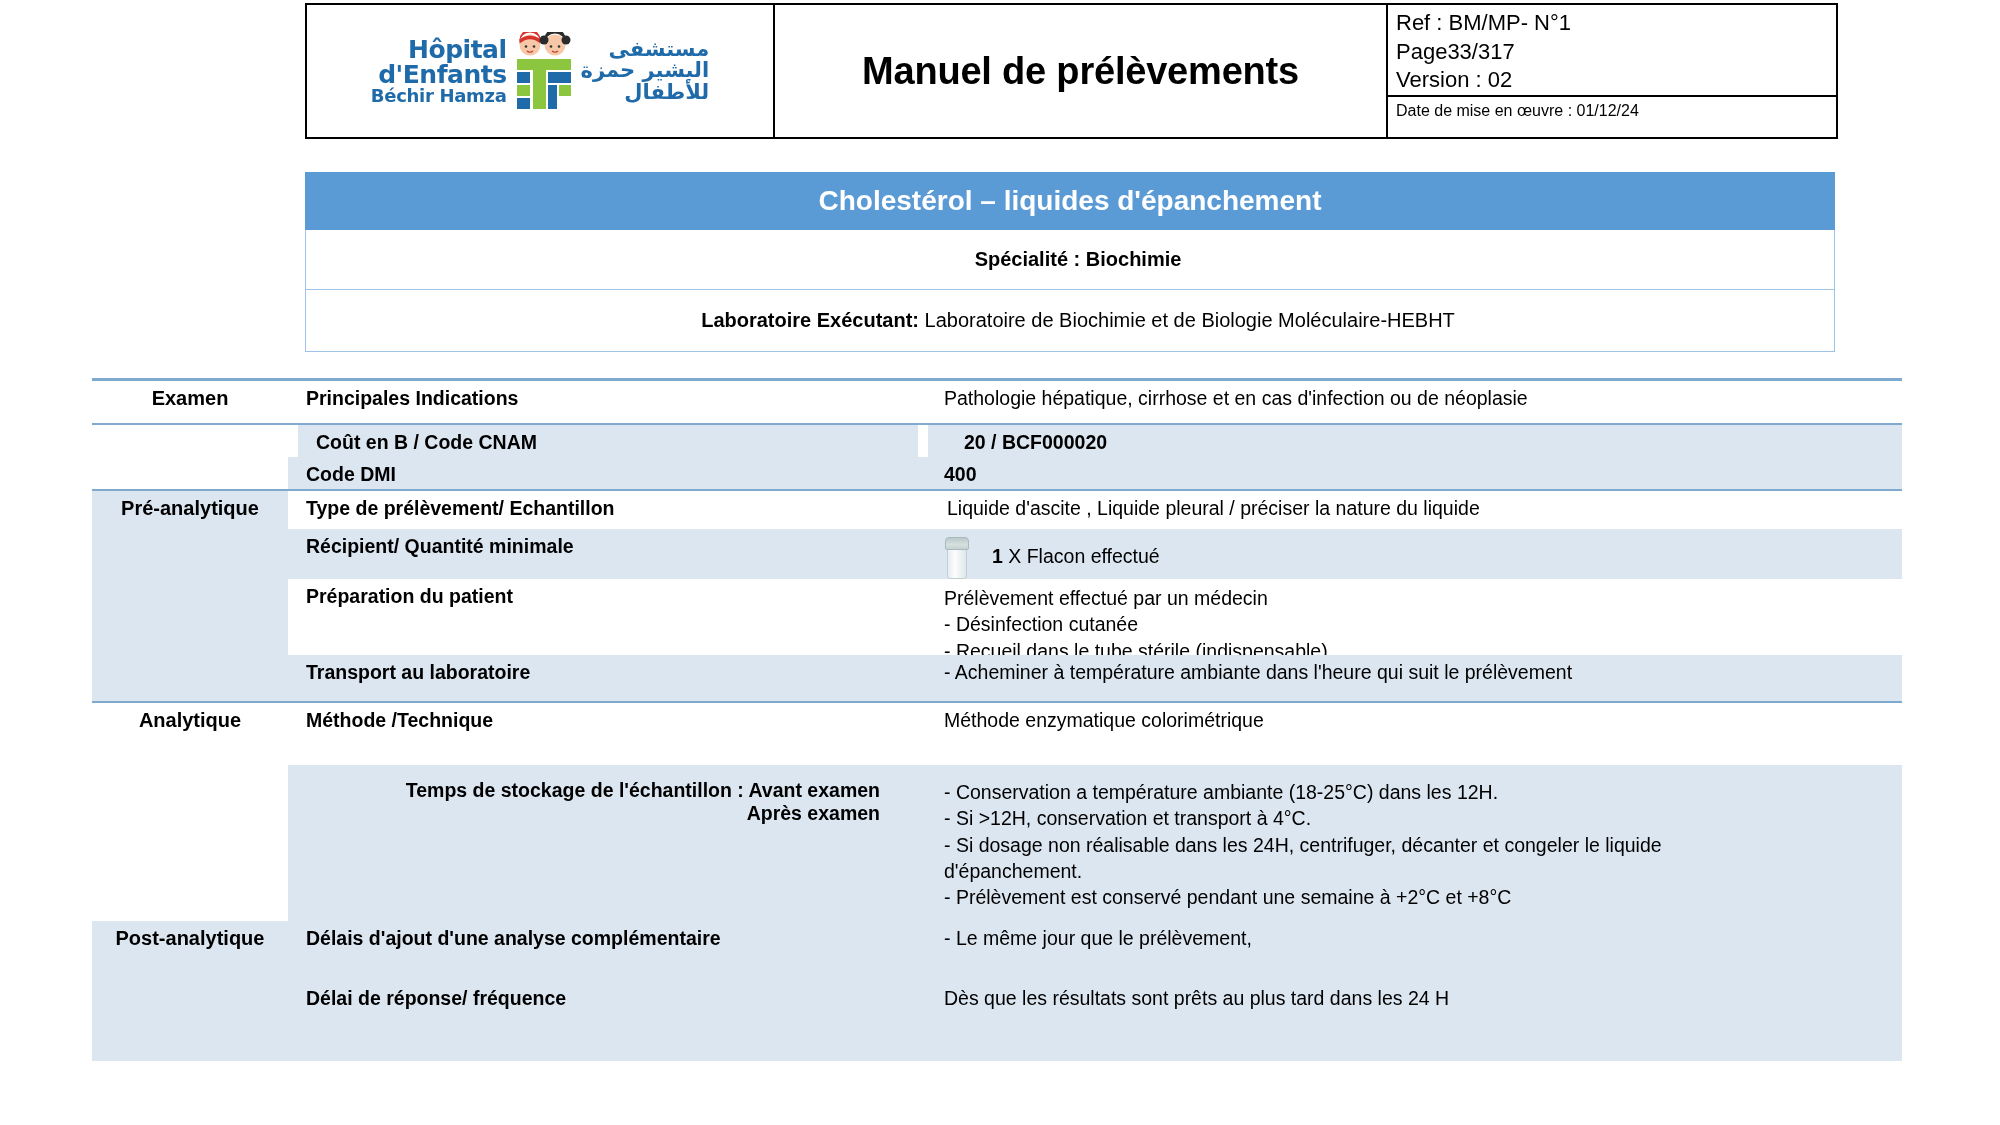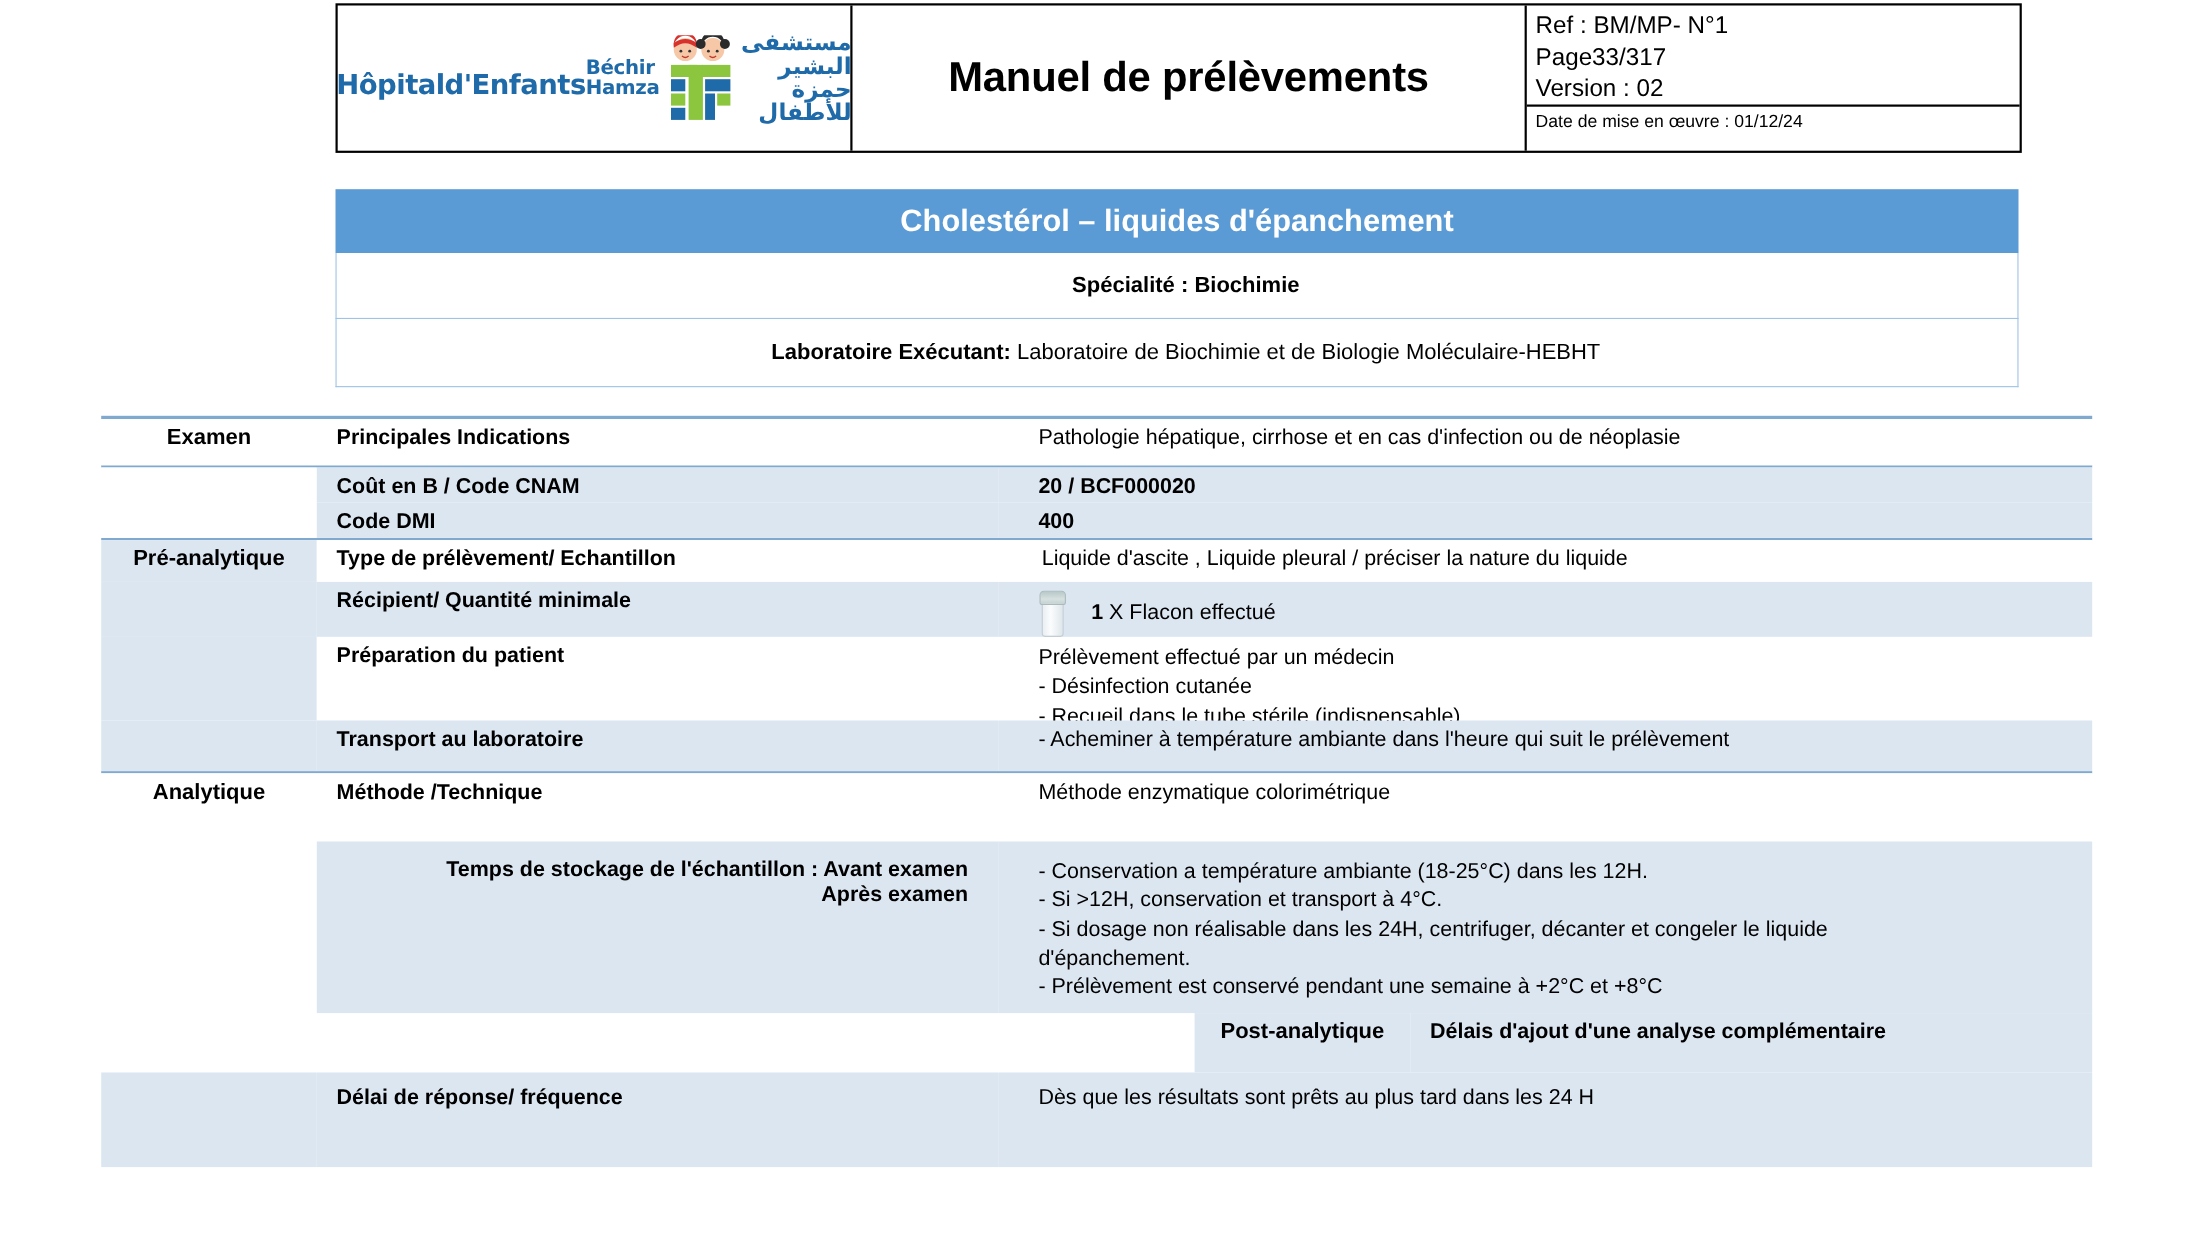--- a/index.html
+++ b/index.html
@@ -41,21 +41,21 @@
     padding: 4px 0 0 8px;
     display: flex; flex-direction: column; justify-content: center;
   }
   .hdr-meta-top div { font-size: 22px; line-height: 1.30; }
   .hdr-meta-bot { height: 46px; padding: 5px 0 0 8px; }
   .hdr-meta-bot div { font-size: 16px; }
 
   
   .logo { display: flex; align-items: center; gap: 4px; }
   .logo-fr {
-    display: flex; align-items: flex-end;
+    display: flex; flex-direction: column; align-items: flex-end;
     line-height: 1.0; color: #1f6aa8;
     font-family: "DejaVu Sans", sans-serif; font-weight: bold;
   }
   .logo-fr .l1 { font-size: 25px; letter-spacing: -0.5px; }
   .logo-fr .l2 { font-size: 25px; letter-spacing: -0.5px; }
   .logo-fr .l3 { font-size: 18px; letter-spacing: -0.3px; }
   .logo-mark { position: relative; width: 66px; height: 78px; }
   .logo-ar {
     display: flex; flex-direction: column; align-items: flex-start;
     line-height: 1.02; color: #1f6aa8;
@@ -103,21 +103,21 @@
     padding: 6px 10px 0 18px;
     font-weight: bold;
   }
   .c-label.rt { text-align: right; padding-right: 28px; }
   .c-val { flex: 1; padding: 6px 14px 0 36px; }
   .c-val.pad-lg { padding-left: 39px; }
   .c-val .line { line-height: 1.35; }
 
   .bg-blue { background: #dce6f1; }
   .bg-white { background: #ffffff; }
-  .sep-top { border-top: 2.5px solid #7fa9cf; }
+  .sep-top { border-top: 2.5px solid #7fa9cf; gap: 10px; }
   .sep-bot { border-bottom: 2.5px solid #7fa9cf; }
 
   
   .vial {
     display: inline-block; width: 26px; height: 44px;
     vertical-align: -16px; margin-right: 22px; position: relative;
   }
   .vial .body {
     position: absolute; left: 3px; top: 10px; width: 20px; height: 34px;
     background: linear-gradient(90deg,#e9eef1 0%,#fbfcfd 40%,#dfe7ea 100%);
@@ -274,20 +274,21 @@
         <div class="line">- Conservation a température ambiante (18-25°C) dans les 12H.</div>
         <div class="line">- Si &gt;12H, conservation et transport à 4°C.</div>
         <div class="line" style="max-width:855px">- Si dosage non réalisable dans les 24H, centrifuger, décanter et congeler le liquide d'épanchement.</div>
         <div class="line">- Prélèvement est conservé pendant une semaine à +2°C et +8°C</div>
       </div>
     </div>
 
     <div class="mrow" style="height:54px">
       <div class="c-phase bg-blue">Post-analytique</div>
       <div class="c-label bg-blue">Délais d'ajout d'une analyse complémentaire</div>
+      <div class="c-val bg-blue">- Le même jour que le prélèvement,</div>
     </div>
 
     <div class="mrow" style="height:86px">
       <div class="c-phase bg-blue"></div>
       <div class="c-label bg-blue" style="padding-top:12px">Délai de réponse/ fréquence</div>
       <div class="c-val bg-blue" style="padding-top:12px">Dès que les résultats sont prêts au plus tard dans les 24 H</div>
     </div>
 
   </div>
 </div>

